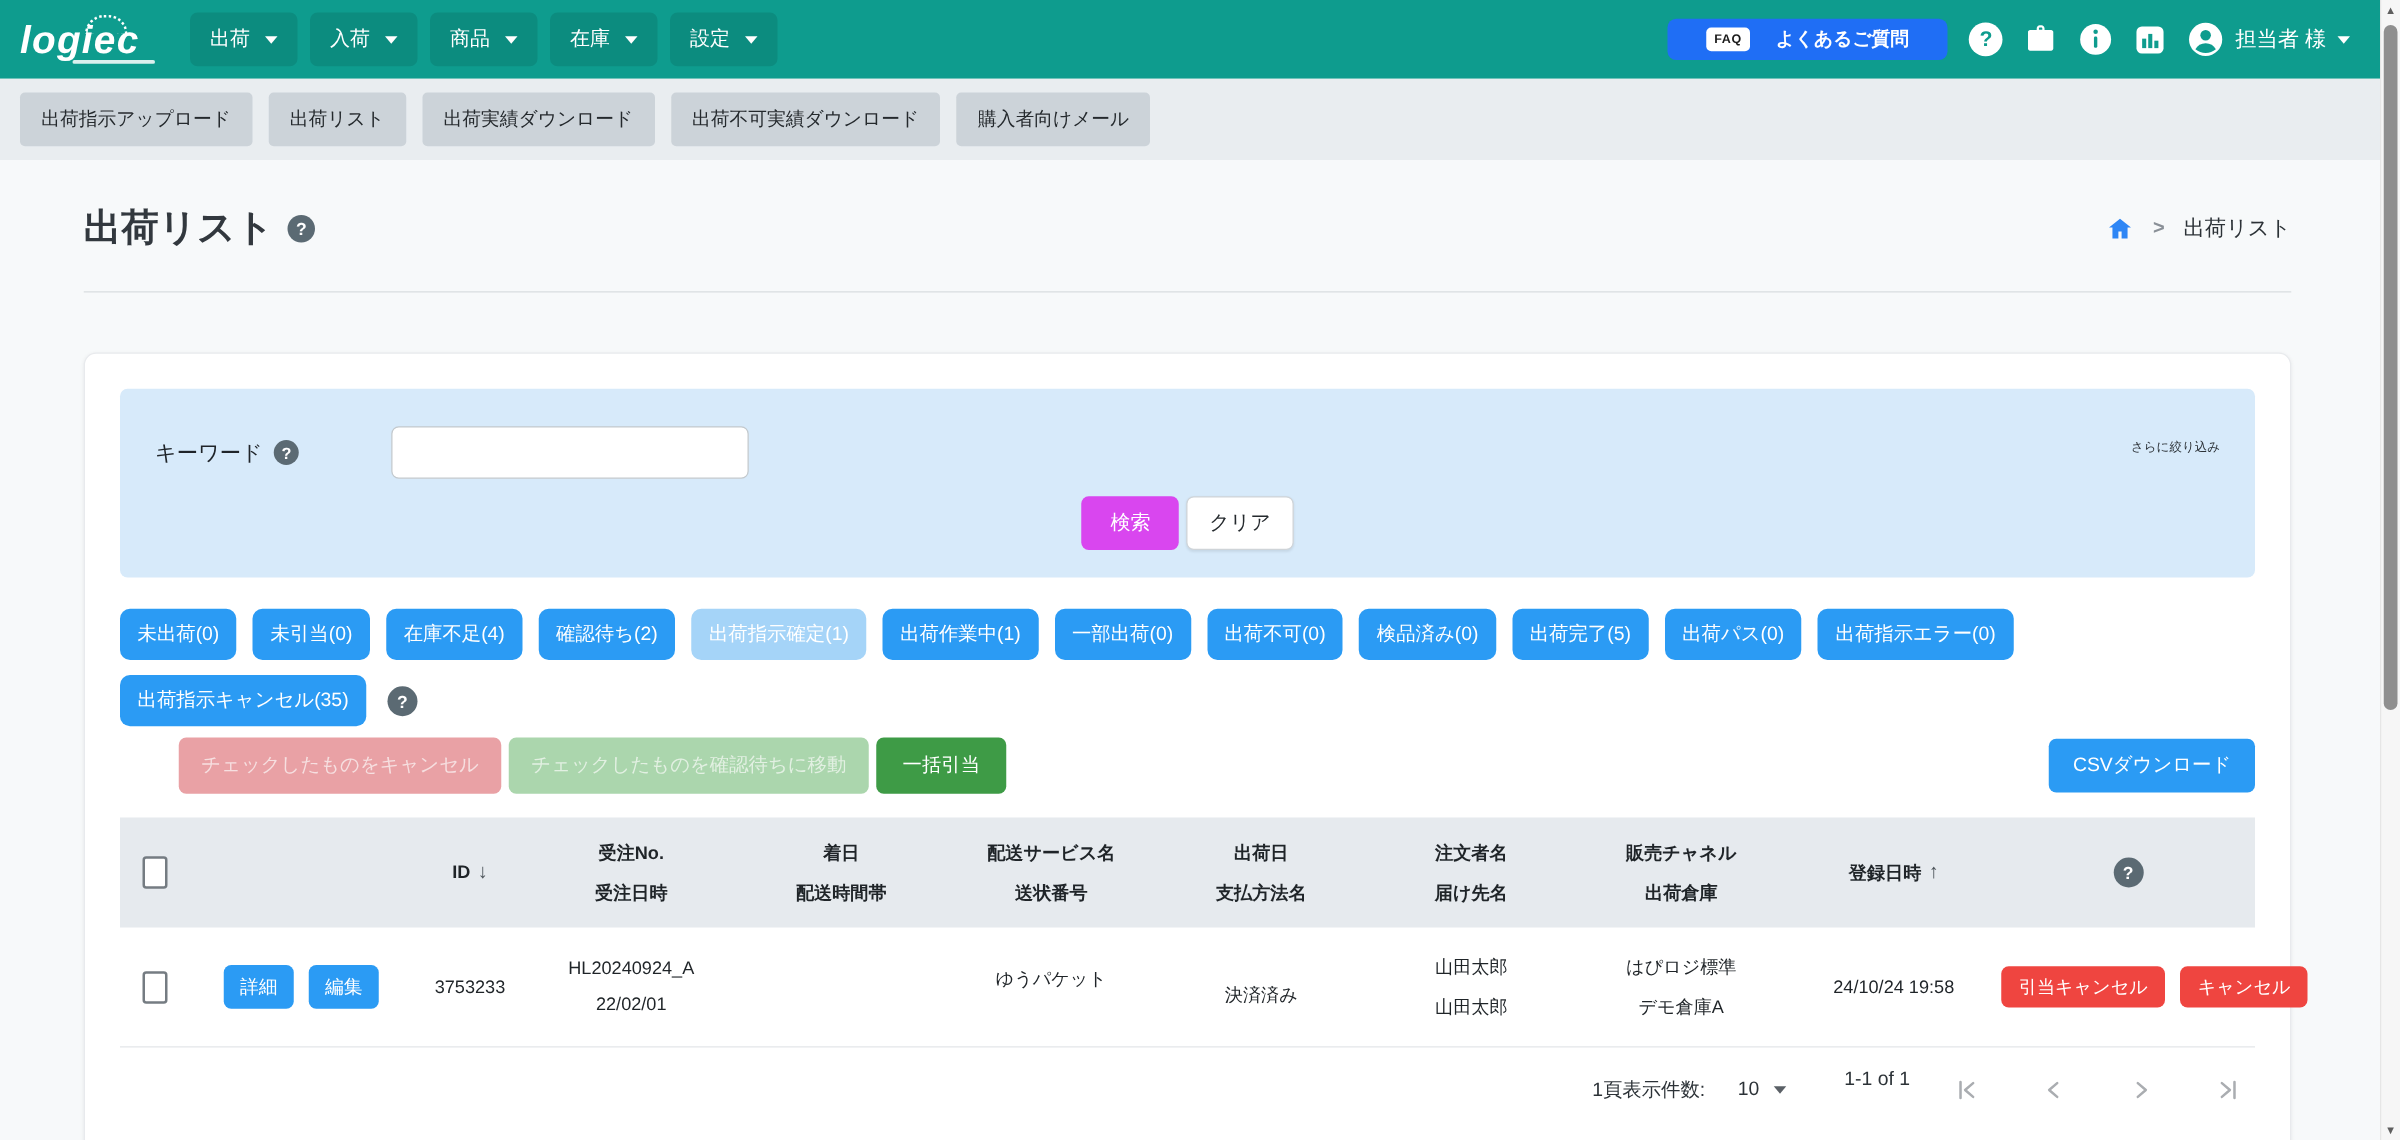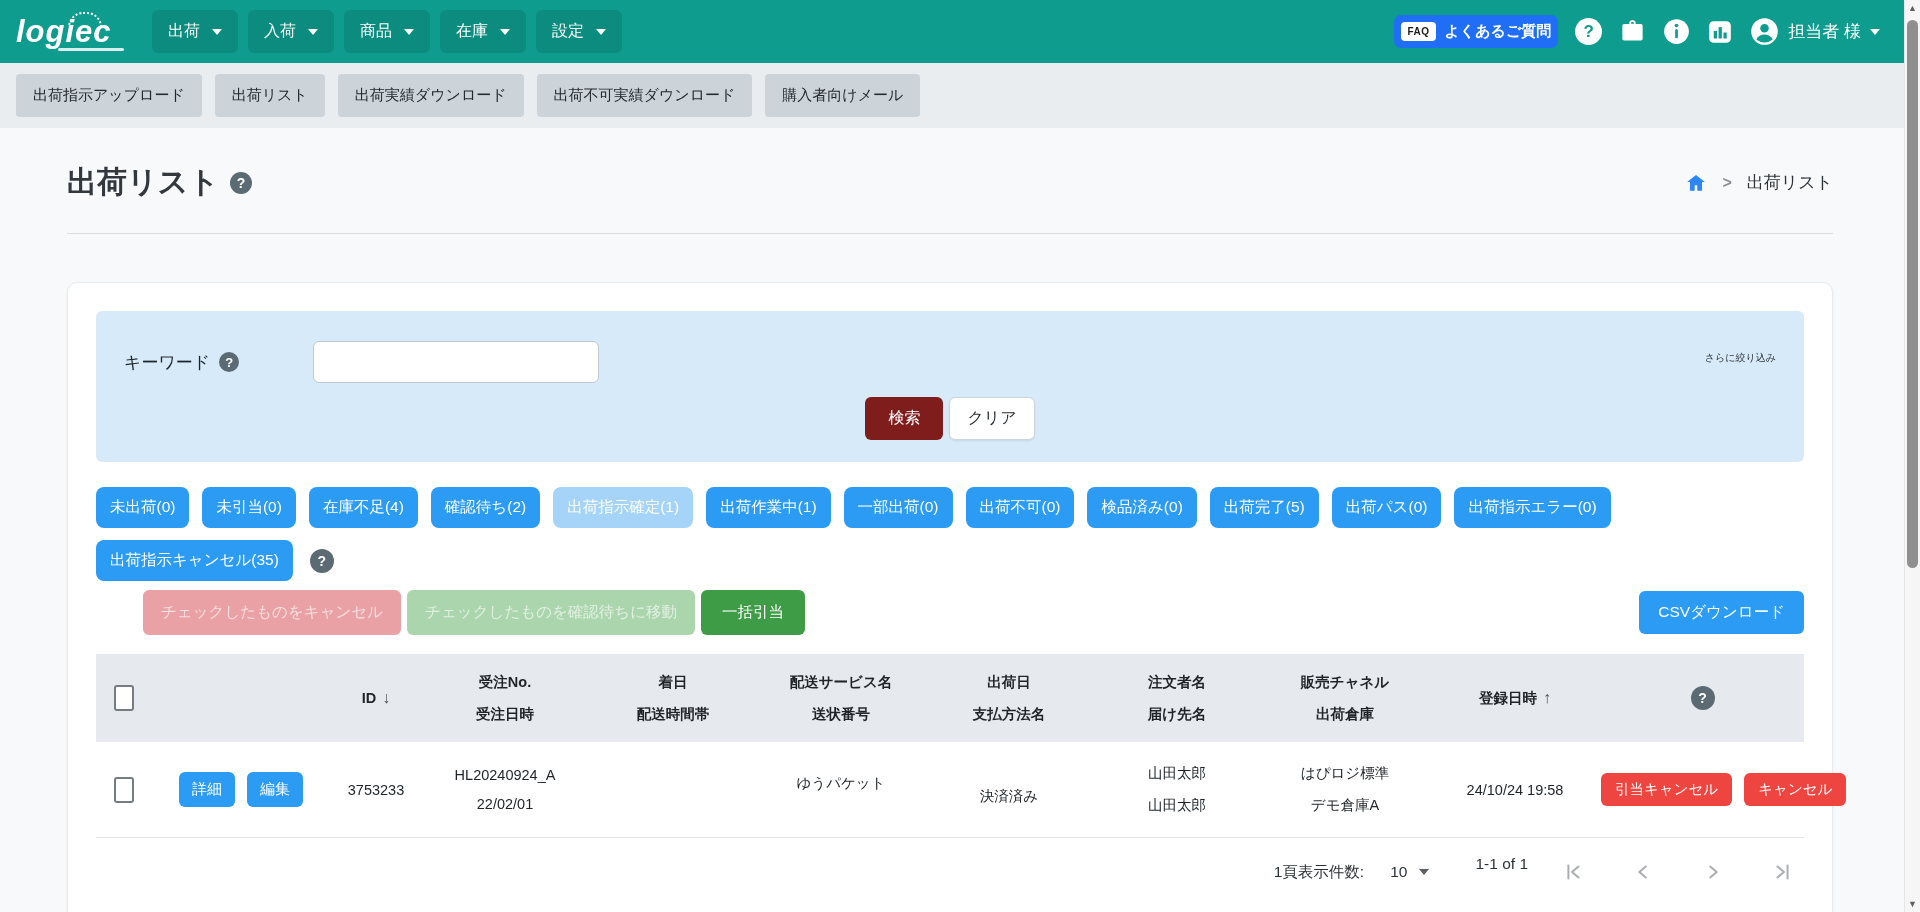--- a/index.html
+++ b/index.html
@@ -9,21 +9,21 @@
   
   .topnav { height:63px; background:#0e9c8e; display:flex; align-items:center; padding:0 40px 0 16px; gap:14px; }
   .logo { position:relative; width:122px; color:#fff; flex:0 0 auto; }
   .logo-text { font-style:italic; font-weight:bold; font-size:31px; letter-spacing:1px; }
   .logo-arc { position:absolute; top:-2px; left:52px; width:34px; height:15px; border:2px dotted #fff; border-bottom:none; border-radius:17px 17px 0 0; }
   .logo-bar { position:absolute; bottom:-1px; left:42px; width:66px; height:3px; background:rgba(255,255,255,.85); border-radius:2px; }
   .menus { display:flex; gap:10px; }
   .menu-btn { display:flex; align-items:center; gap:12px; background:rgba(0,0,0,.10); border:none; color:#fff; font-size:16px; padding:11px 16px; border-radius:6px; cursor:pointer; font-family:inherit; }
   .caret-down { width:0; height:0; border-left:5px solid transparent; border-right:5px solid transparent; border-top:6px solid currentColor; display:inline-block; }
   .top-right { margin-left:auto; display:flex; align-items:center; gap:17px; }
-  .faq-btn { display:flex; align-items:center; gap:9px; background:#1f6ef5; border:none; color:#fff; font-size:15px; font-weight:bold; padding:7px 7px; border-radius:7px; cursor:pointer; font-family:inherit; }
+  .faq-btn { display:flex; align-items:center; gap:21px; background:#1f6ef5; border:none; color:#fff; font-size:15px; font-weight:bold; padding:7px 31px; border-radius:7px; cursor:pointer; font-family:inherit; }
   .faq-badge { background:#fff; color:#1a1a1a; font-size:10px; font-weight:bold; padding:4px 6px; border-radius:4px; letter-spacing:.5px; }
   .circle-icon { width:27px; height:27px; border-radius:50%; background:#fff; color:#0e9c8e; display:flex; align-items:center; justify-content:center; font-weight:bold; font-size:17px; cursor:pointer; }
   .tn-icon { cursor:pointer; display:flex; }
   .user-box { display:flex; align-items:center; gap:9px; color:#fff; font-size:17px; cursor:pointer; }
 
   
   .subnav { height:65px; background:#e9edf0; display:flex; align-items:center; padding:0 16px; gap:13px; }
   .subnav-btn { background:#ccd3d9; border:none; color:#24292d; font-size:15px; padding:12px 17px; border-radius:4px; cursor:pointer; font-family:inherit; }
 
   
@@ -39,21 +39,21 @@
   .card { margin-top:48px; background:#fff; border:1px solid #e8eaed; border-radius:10px; box-shadow:0 1px 3px rgba(0,0,0,.05); padding:28px; height:640px; }
 
   
   .search-panel { background:#d7eafa; border-radius:6px; padding:30px 28px 22px; position:relative; }
   .kw-row { display:flex; align-items:center; }
   .kw-label { font-size:17px; color:#1f2429; }
   .kw-help { margin-left:9px; width:20px; height:20px; font-size:13px; }
   .kw-input { margin-left:74px; width:286px; height:42px; background:#fff; border:1px solid #c3c9cd; border-radius:6px; font-size:15px; padding:0 10px; font-family:inherit; }
   .refine-link { position:absolute; right:28px; top:40px; font-size:10px; color:#2c3237; cursor:pointer; }
   .sp-buttons { margin-top:14px; display:flex; justify-content:center; gap:6px; }
-  .btn-search { background:#7f1d1d; color:#fff; border:none; border-radius:6px; font-size:16px; padding:10px 23px; cursor:pointer; font-family:Liberation Serif, serif; }
+  .btn-search { background:#d946ef; color:#fff; border:none; border-radius:6px; font-size:16px; padding:10px 23px; cursor:pointer; font-family:Liberation Serif, serif; }
   .btn-clear { background:#fff; color:#24292d; border:1px solid #cfd4d8; border-radius:6px; font-size:16px; padding:10px 17px; cursor:pointer; font-family:inherit; box-shadow:0 1px 2px rgba(0,0,0,.08); }
 
   
   .filters-row { margin-top:25px; display:flex; gap:13px; align-items:center; }
   .filters-row.second { margin-top:12px; }
   .filter-btn { background:#2b9bf4; color:#fff; border:none; border-radius:8px; font-size:15.5px; padding:10px 14px; cursor:pointer; font-family:inherit; white-space:nowrap; }
   .filter-btn.disabled { background:#a5d4f8; cursor:default; }
   .filters-row .help-icon { width:24px; height:24px; margin-left:4px; }
 
   

